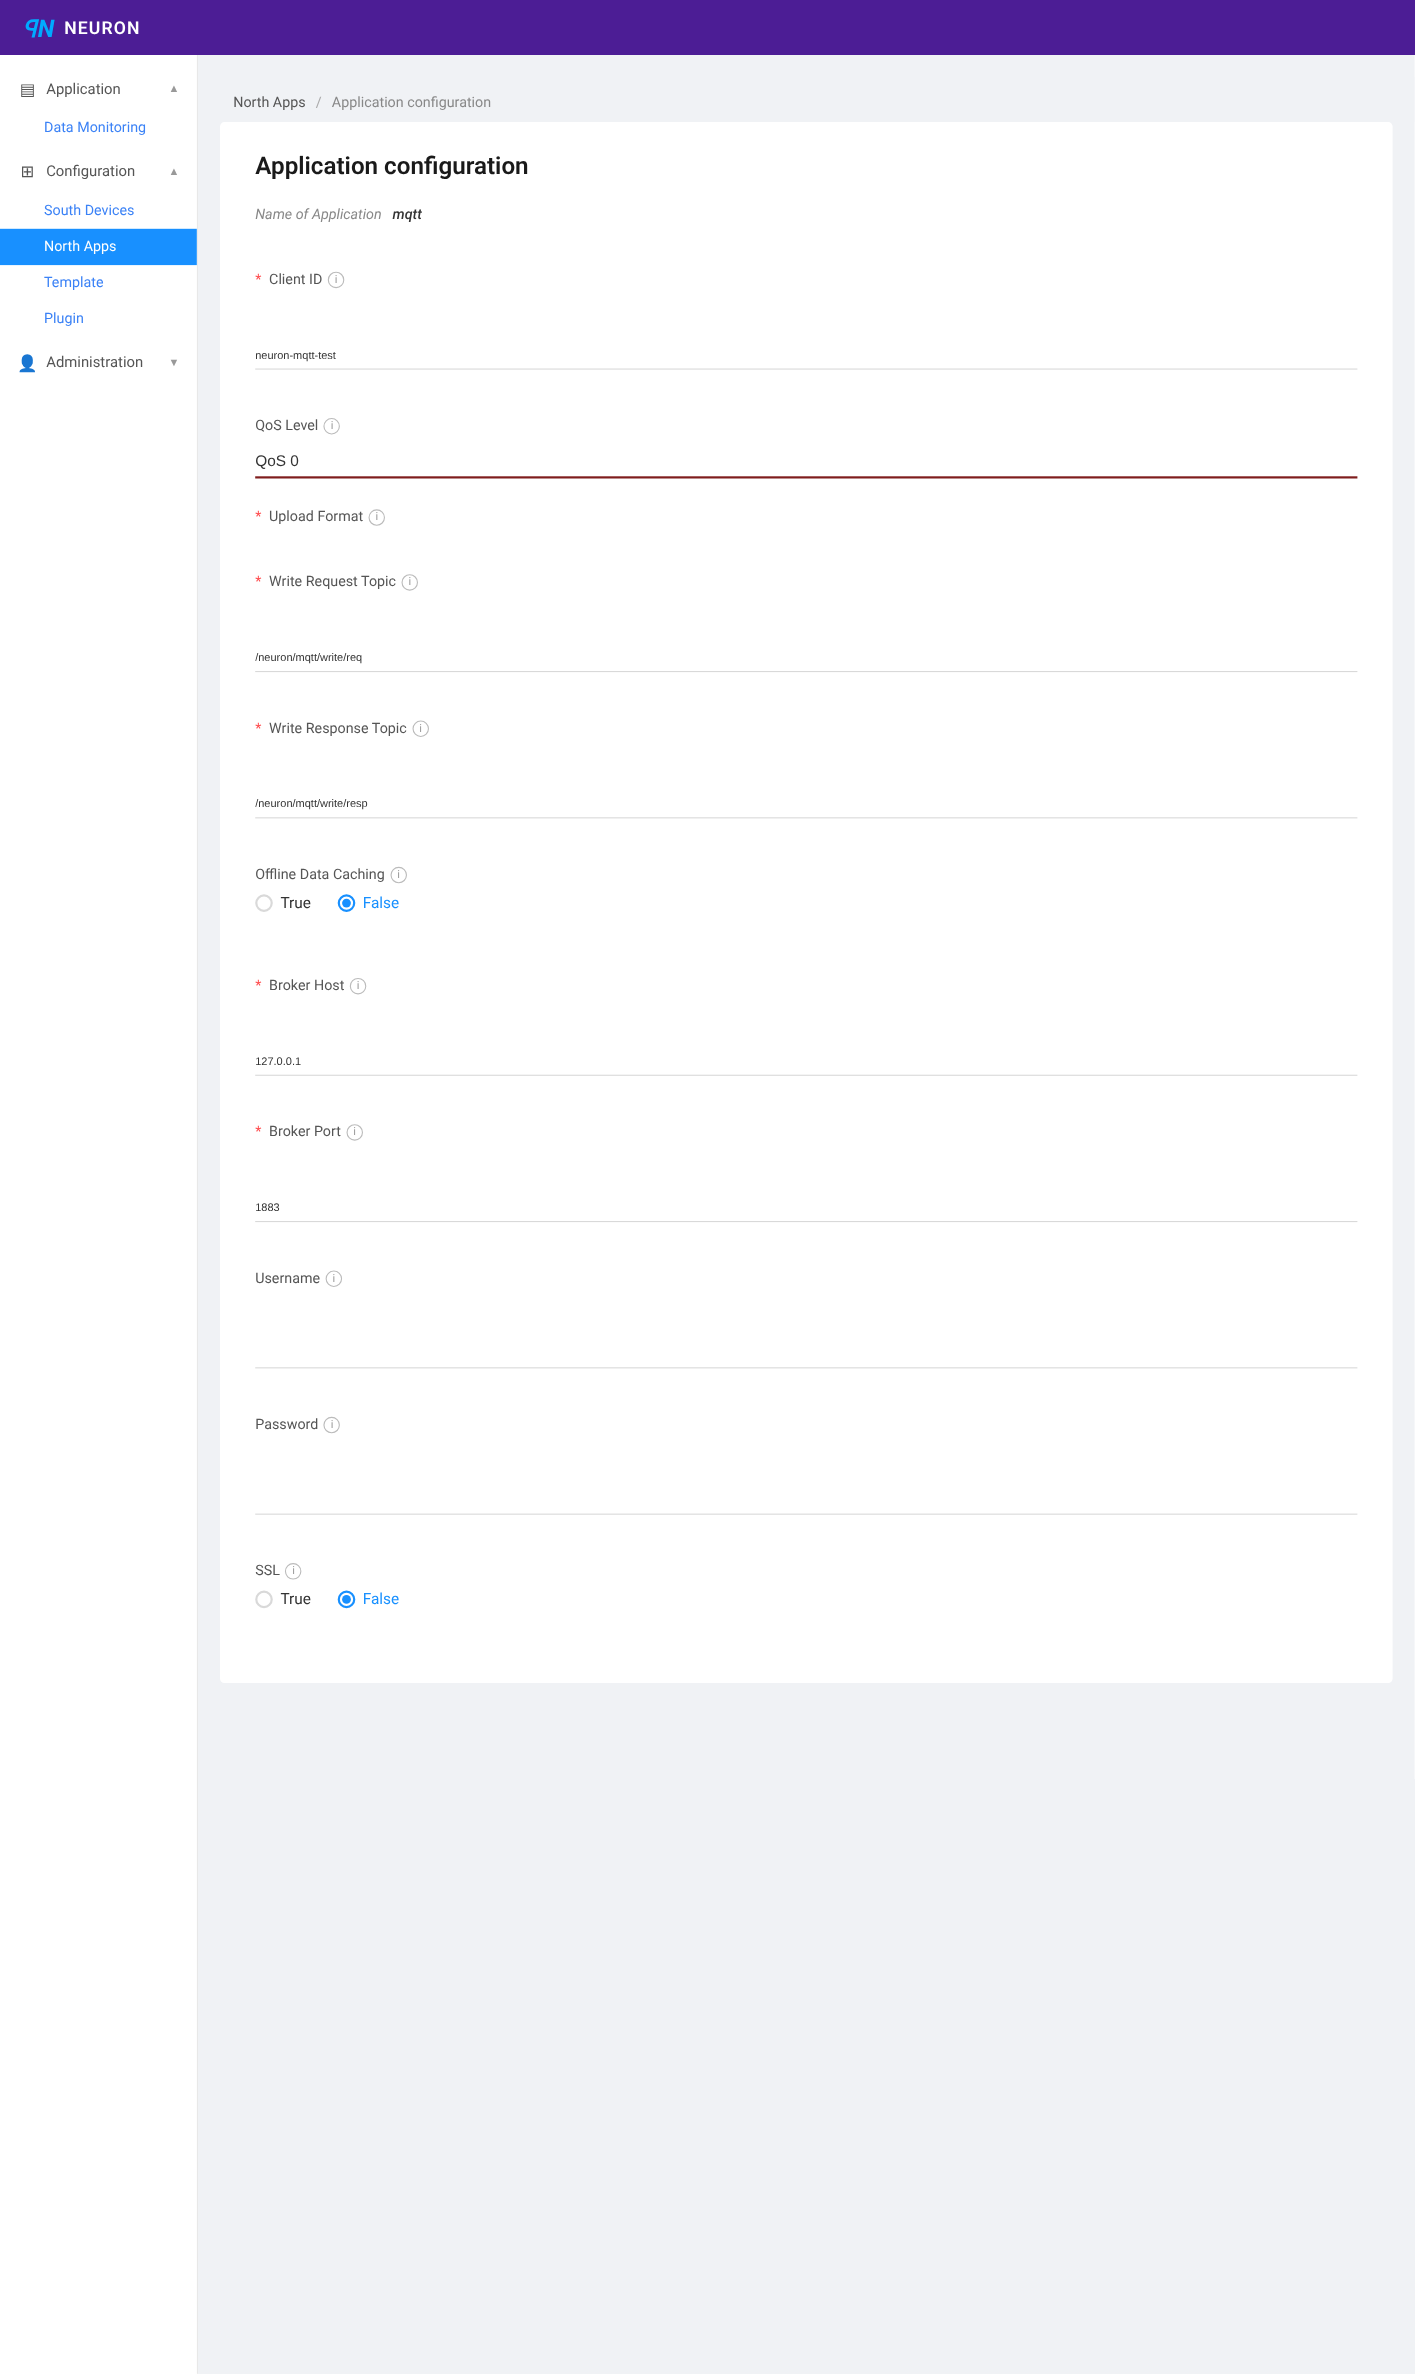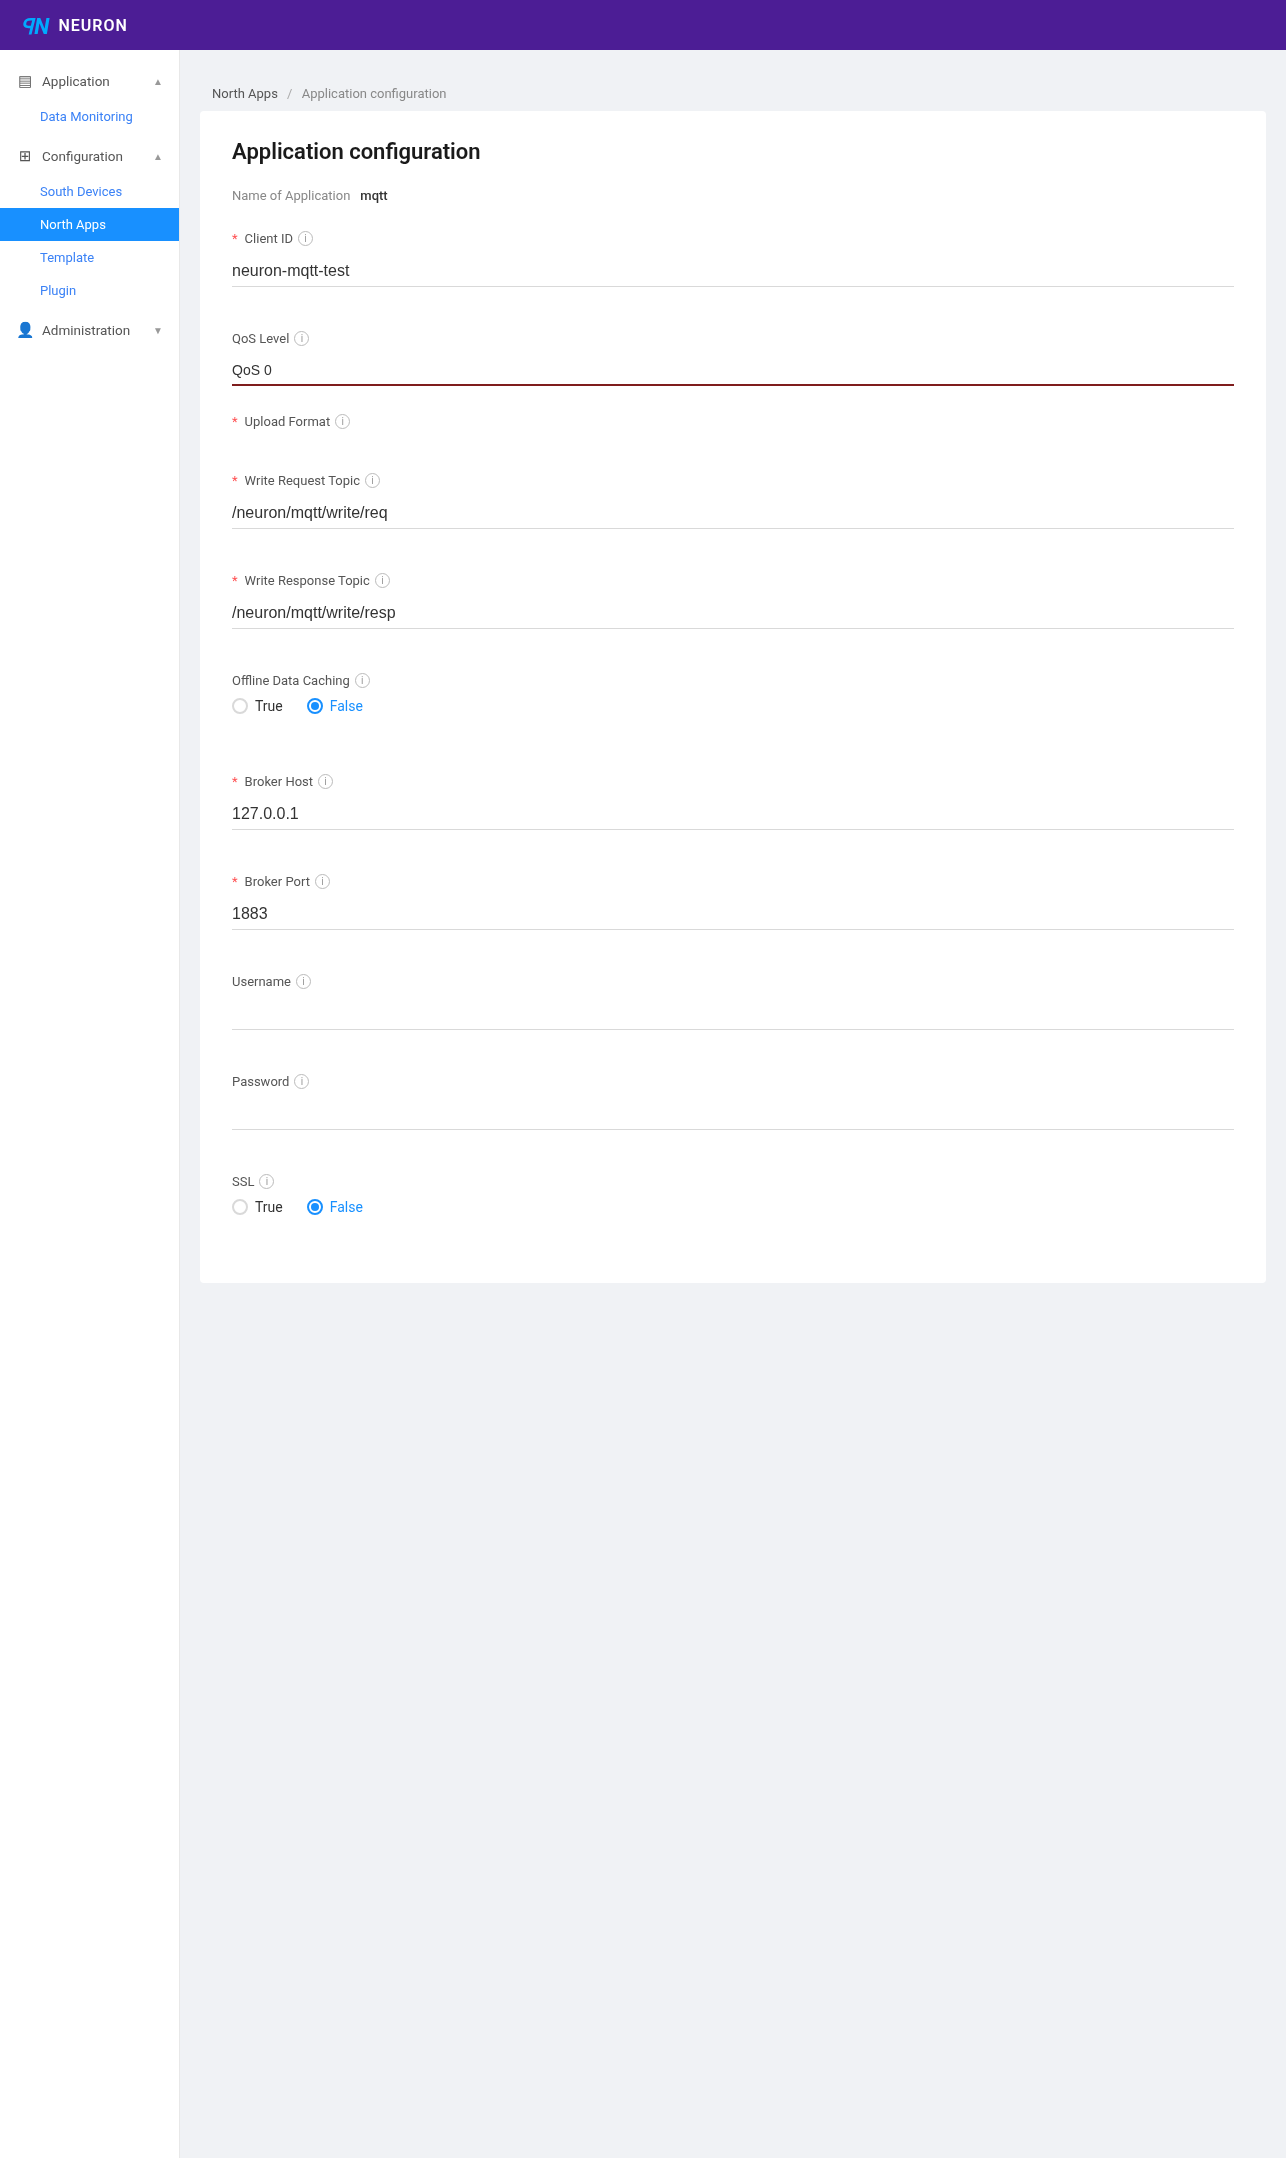--- a/index.html
+++ b/index.html
@@ -123,21 +123,22 @@
       font-size: 22px;
       font-weight: 600;
       color: #1a1a1a;
       margin-bottom: 24px;
     }
 
     .app-name-row {
       display: flex;
       align-items: center;
       gap: 10px;
-      margin-bottom: 28px;
+      margin-bottom: 44px;
+      font-style: italic;
     }
     .app-name-label { color: #888; font-size: 13px; }
     .app-name-value { color: #333; font-size: 13px; font-weight: 500; }
 
     .form-group {
       margin-bottom: 28px;
     }
 
     .form-label {
       display: flex;
@@ -159,24 +160,25 @@
       font-size: 10px;
       color: #999;
       cursor: pointer;
     }
 
     .form-input {
       width: 100%;
       border: none;
       border-bottom: 1px solid #d9d9d9;
       padding: 6px 0;
-      font-size: 16px;
+      font-size: 10px;
       color: #333;
       outline: none;
       background: transparent;
+      margin-top: 40px;
     }
 
     .form-select {
       width: 100%;
       border: none;
       border-bottom: 2px solid #7f1d1d;
       padding: 6px 0;
       font-size: 14px;
       color: #333;
       outline: none;

